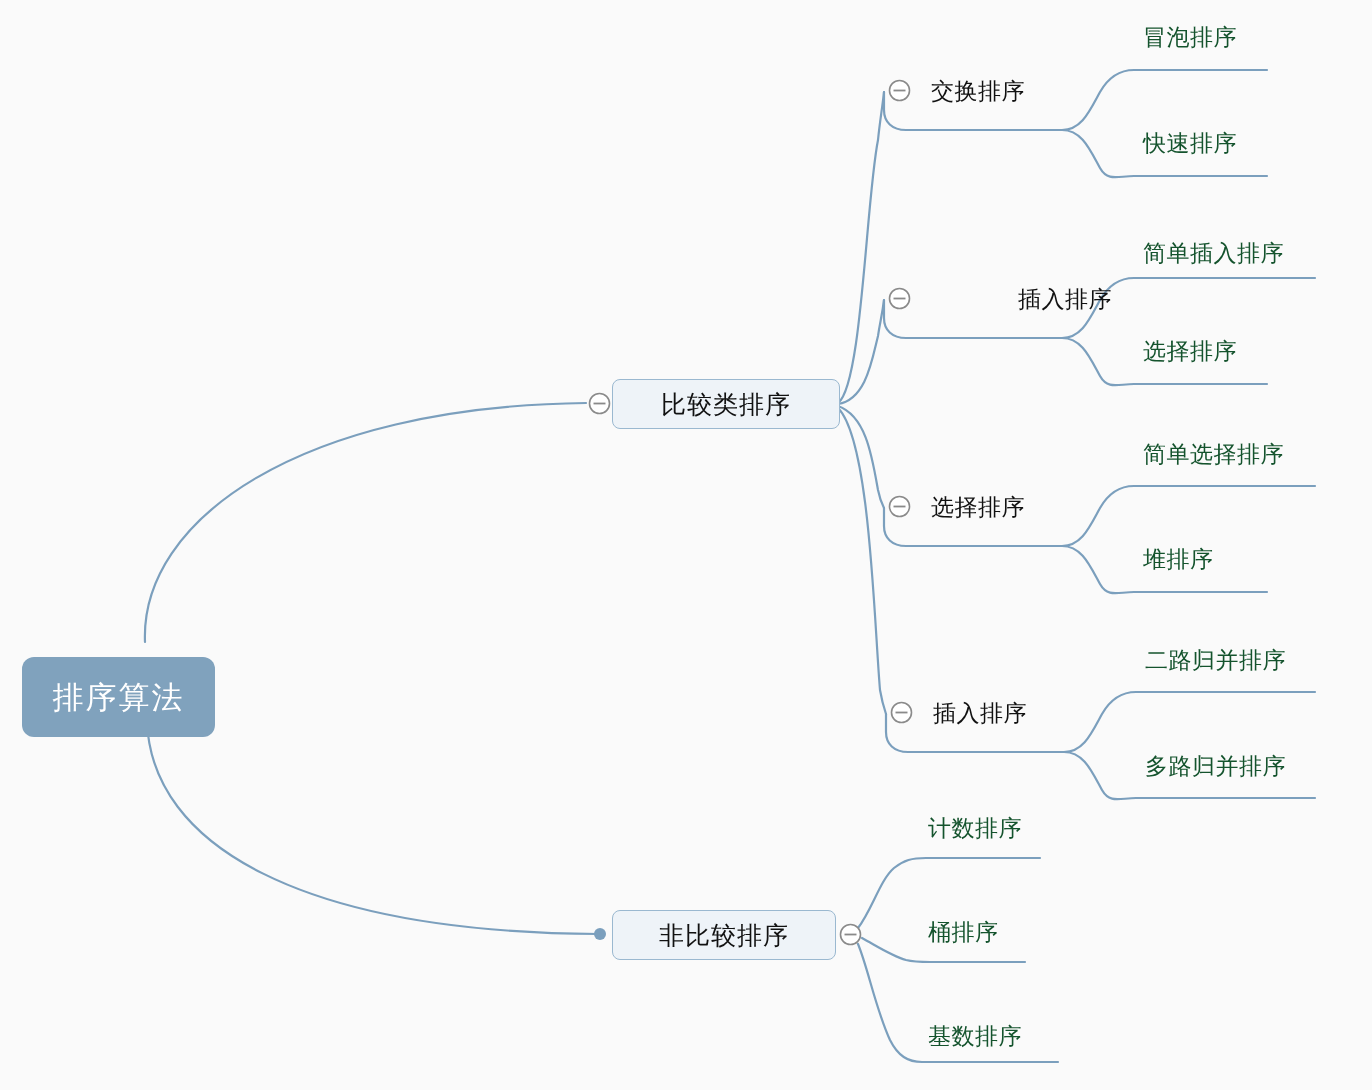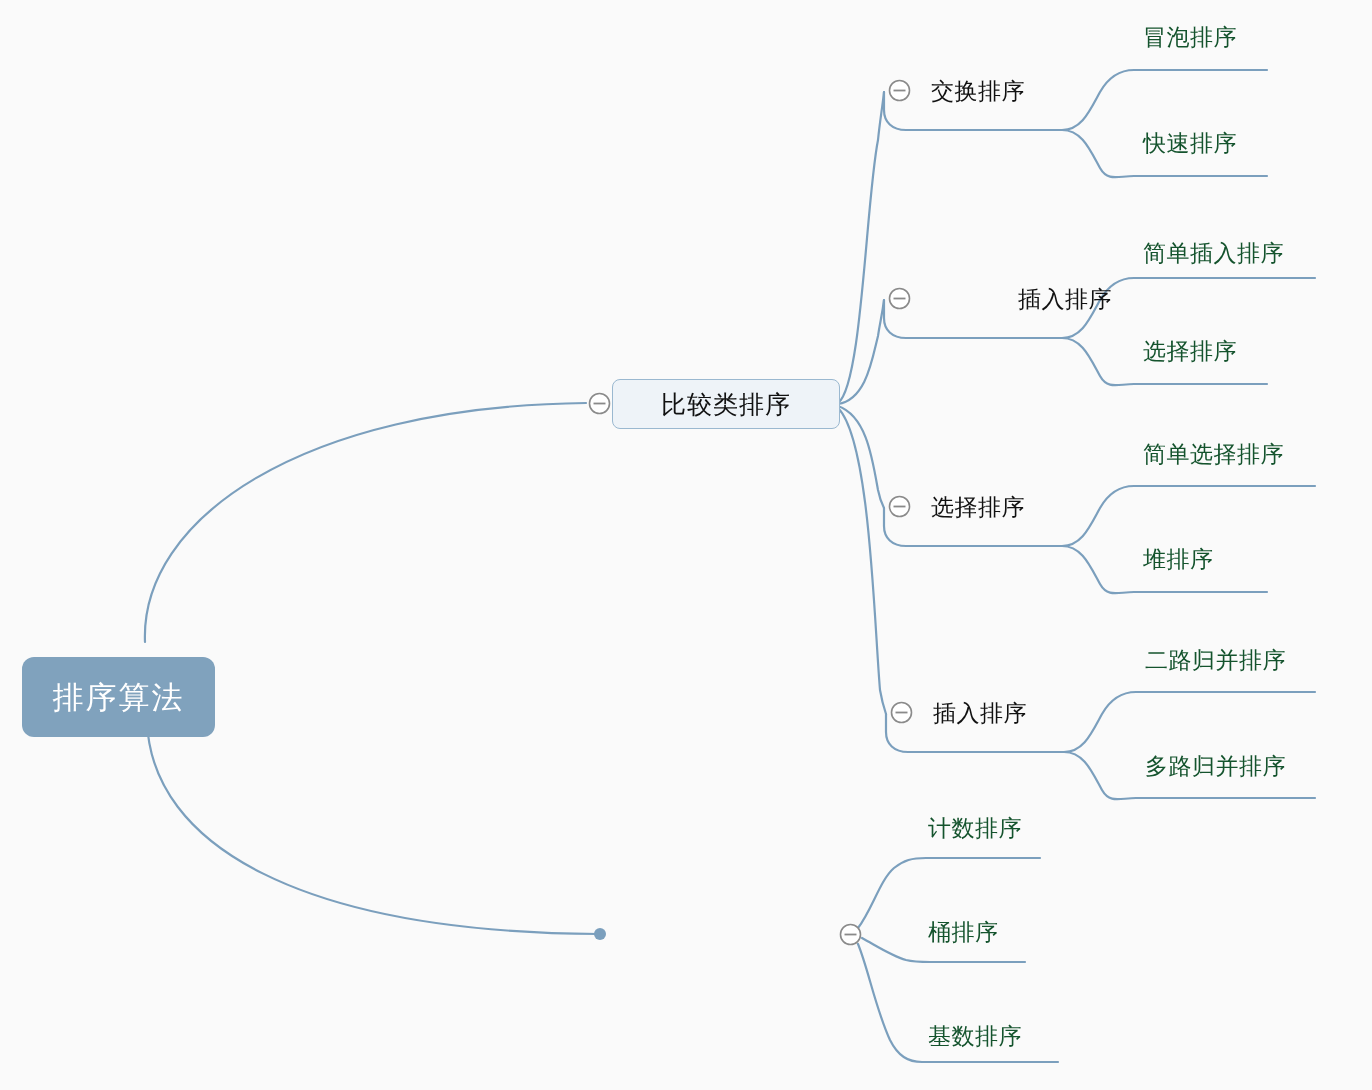--- a/index.html
+++ b/index.html
@@ -121,20 +121,23 @@
   <div class="toggle" style="left:588px; top:392px;">
     <svg viewBox="0 0 23 23" width="23" height="23">
       <circle cx="11.5" cy="11.5" r="10" fill="#ffffff" stroke="#8a8a8a" stroke-width="1.6"></circle>
       <line x1="5.5" y1="11.5" x2="17.5" y2="11.5" stroke="#8a8a8a" stroke-width="1.8"></line>
     </svg>
   </div>
   <div class="node node-boxed" style="left:612px; top:379px; width:226px; height:48px;">
     <span>比较类排序</span>
   </div>
 
+  <div class="node node-boxed" style="left:612px; top:910px; width:222px; height:48px;">
+    <span>非比较排序</span>
+  </div>
   <div class="toggle" style="left:839px; top:923px;">
     <svg viewBox="0 0 23 23" width="23" height="23">
       <circle cx="11.5" cy="11.5" r="10" fill="#ffffff" stroke="#8a8a8a" stroke-width="1.6"></circle>
       <line x1="5.5" y1="11.5" x2="17.5" y2="11.5" stroke="#8a8a8a" stroke-width="1.8"></line>
     </svg>
   </div>
 
   <div class="toggle" style="left:888px; top:79px;">
     <svg viewBox="0 0 23 23" width="23" height="23">
       <circle cx="11.5" cy="11.5" r="10" fill="#ffffff" stroke="#8a8a8a" stroke-width="1.6"></circle>

